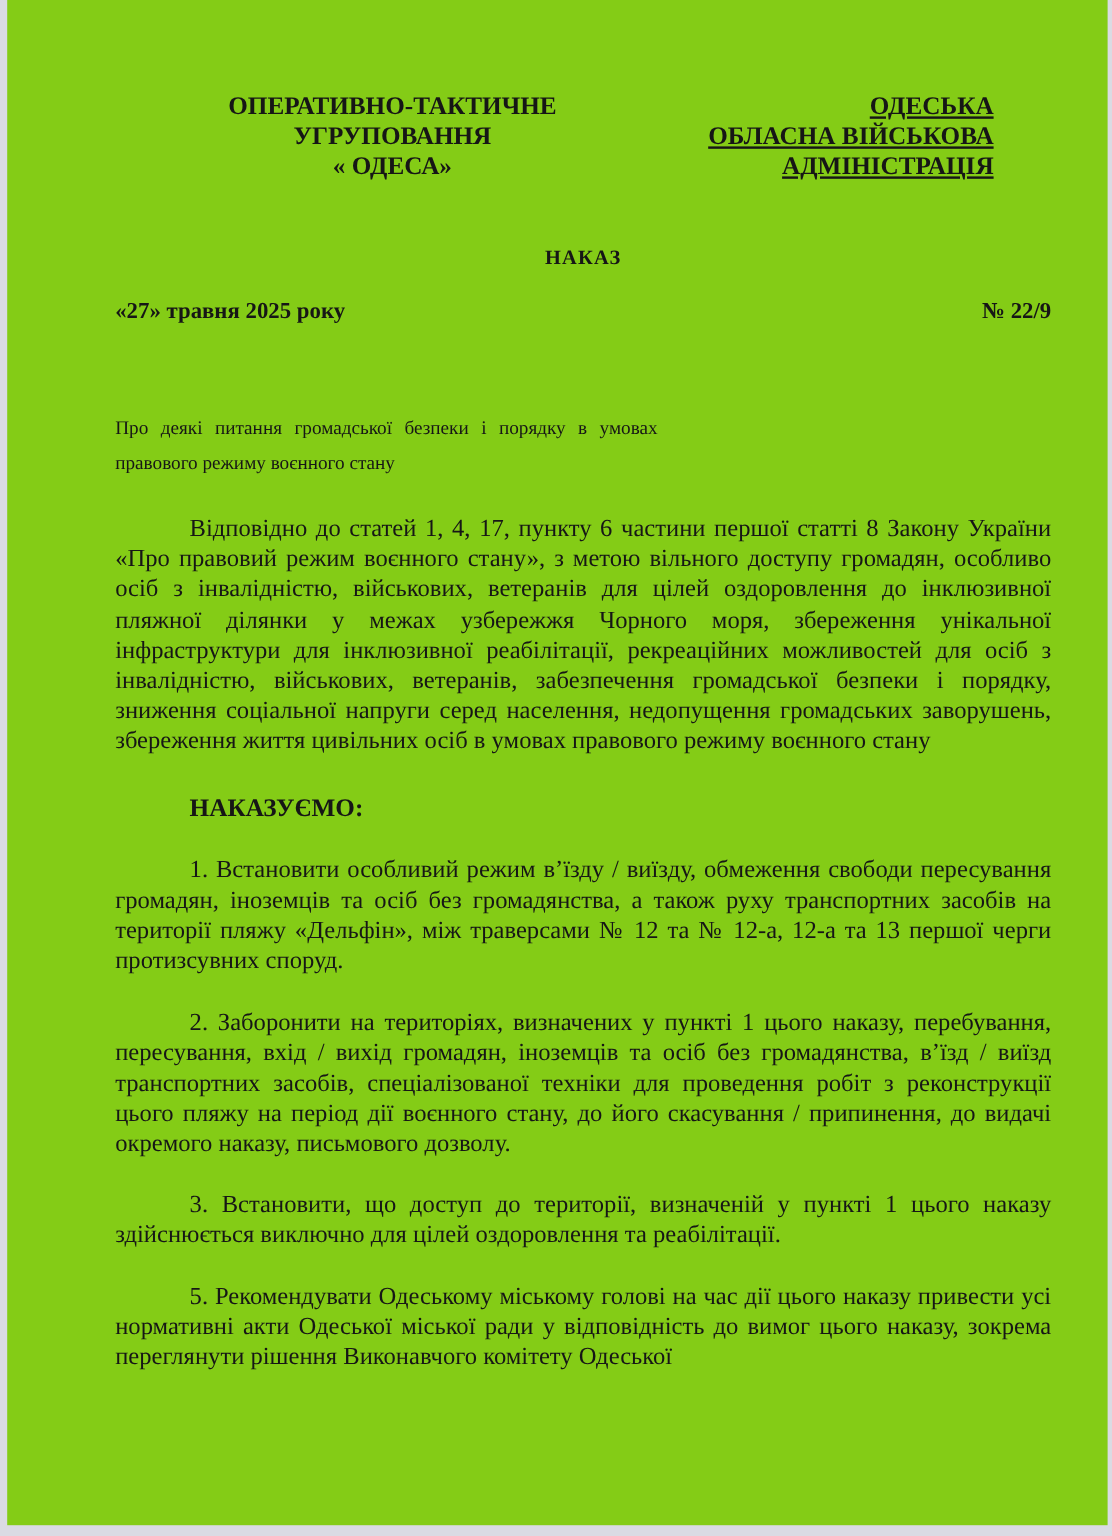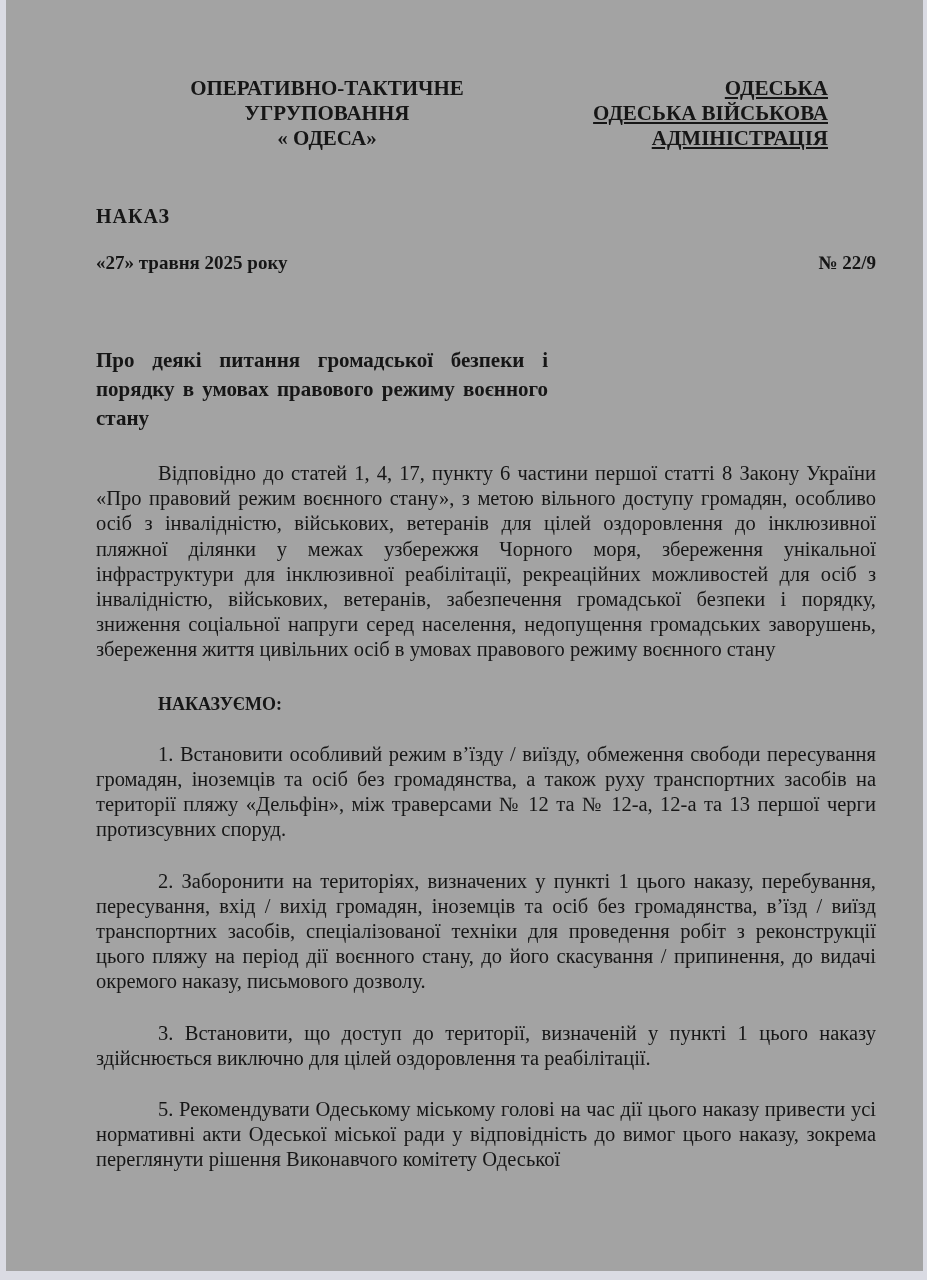--- a/index.html
+++ b/index.html
@@ -18,21 +18,21 @@
     width: 927px;
     height: 1280px;
     background: #dadbe3;
   }
   .sheet {
     position: absolute;
     left: 6px;
     top: 0;
     right: 4px;
     bottom: 9px;
-    background: #a3a3a3;
+    background: #84cc16;
     color: #161616;
   }
   .content {
     padding: 0 47px 0 90px; 
   }
   
   .letterhead {
     display: flex;
     padding-top: 76px;
     font-weight: bold;
@@ -48,73 +48,74 @@
     margin-left: auto;
     margin-right: 48px;
     width: 254px;
     text-align: right;
     text-decoration: underline;
   }
   .lh-line { display: block; }
 
   .order-title {
     margin-top: 54px;
+    text-align: center;
     font-weight: bold;
-    font-size: 20px;
+    font-size: 17px;
     letter-spacing: 1px;
   }
   .date-row {
     display: flex;
     justify-content: space-between;
     margin-top: 24px;
     font-weight: bold;
     font-size: 19px;
   }
   .subject {
     margin-top: 72px;
     width: 452px;
-    font-weight: bold;
-    font-size: 21px;
+    font-weight: normal;
+    font-size: 16px;
     line-height: 29px;
     text-align: justify;
   }
   .body-text {
     margin-top: 28px;
     font-size: 20.5px;
     line-height: 1.23;
     font-family: Liberation Serif, serif;
   }
   .para {
     margin: 0 0 26px 0;
     text-align: justify;
     text-indent: 62px;
   }
   .decree-heading {
     margin: 30px 0 27px 0;
     padding-left: 62px;
     font-weight: bold;
-    font-size: 18px;
+    font-size: 21px;
   }
 </style>
 </head>
 <body>
 
 <div class="photo">
   <div class="sheet">
     <div class="content">
 
       <div class="letterhead">
         <div class="lh-left">
           <span class="lh-line">ОПЕРАТИВНО-ТАКТИЧНЕ</span>
           <span class="lh-line">УГРУПОВАННЯ</span>
           <span class="lh-line">« ОДЕСА»</span>
         </div>
         <div class="lh-right">
           <span class="lh-line">ОДЕСЬКА</span>
-          <span class="lh-line">ОДЕСЬКА ВІЙСЬКОВА</span>
+          <span class="lh-line">ОБЛАСНА ВІЙСЬКОВА</span>
           <span class="lh-line">АДМІНІСТРАЦІЯ</span>
         </div>
       </div>
 
       <div class="order-title">НАКАЗ</div>
 
       <div class="date-row">
         <span>«27» травня 2025 року</span>
         <span>№ 22/9</span>
       </div>

